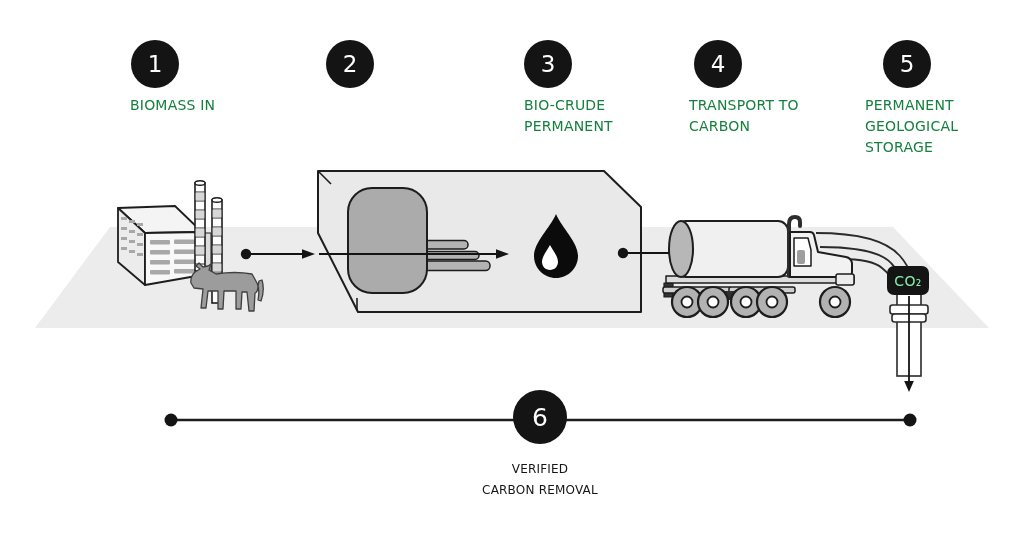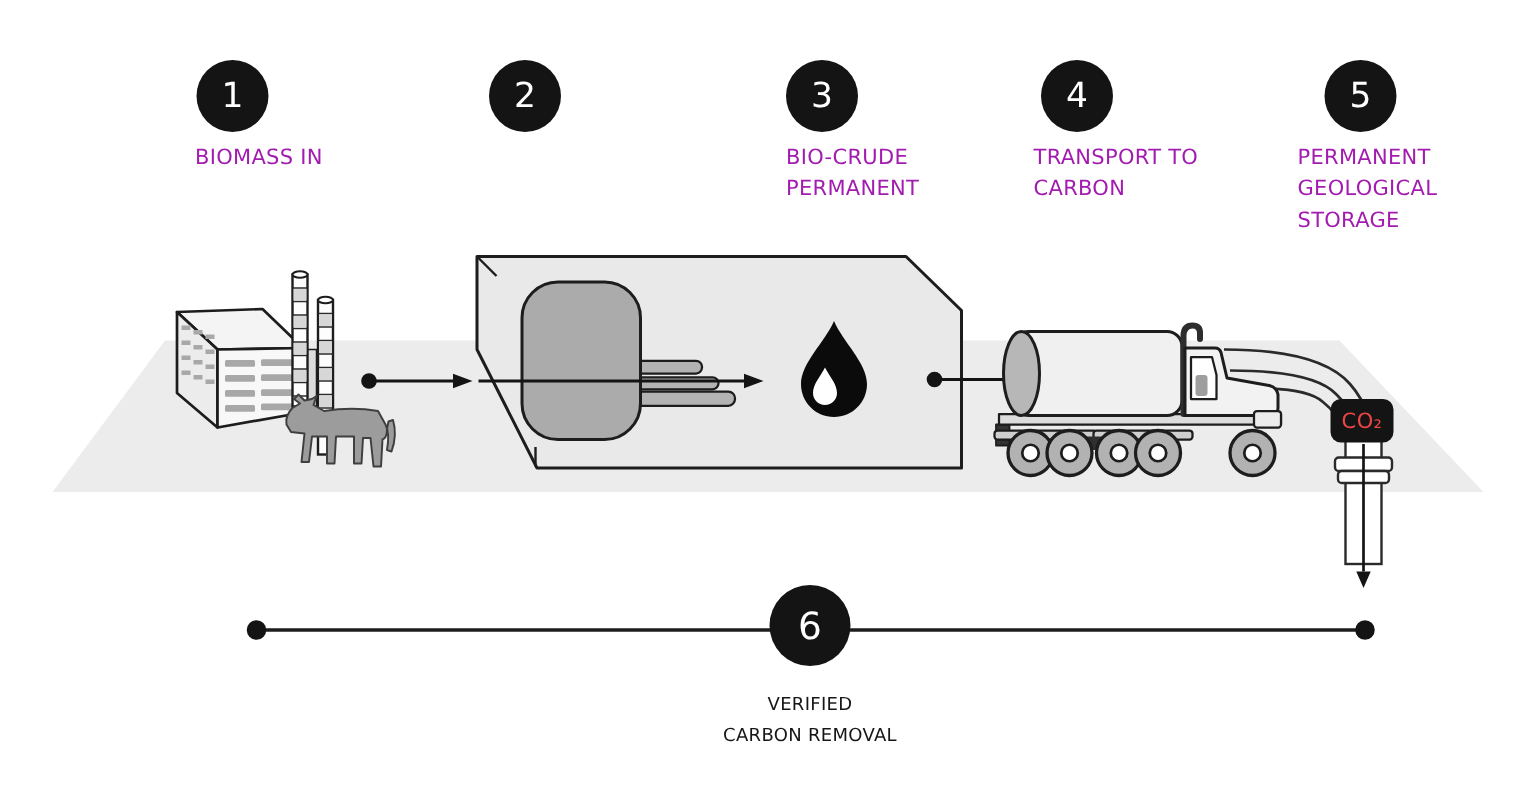--- a/index.html
+++ b/index.html
@@ -2,29 +2,29 @@
 <html><head>
 <meta charset="utf-8">
 <style>
   html,body{margin:0;padding:0;background:#ffffff;}
   .stage{position:relative;width:1024px;height:533px;background:#ffffff;overflow:hidden;
          font-family:"DejaVu Sans","Liberation Sans",sans-serif;}
   .illustration{position:absolute;left:0;top:0;}
   .step-circle{position:absolute;width:48px;height:48px;border-radius:50%;background:#141414;
                color:#ffffff;display:flex;align-items:center;justify-content:center;
                font-size:23px;line-height:1;}
-  .step-label{position:absolute;font-size:14px;line-height:21px;letter-spacing:.2px;color:#a21caf;
+  .step-label{position:absolute;font-size:14px;line-height:21px;letter-spacing:.2px;color:#15803d;
               white-space:pre-line;width:175px;}
   .big-circle{position:absolute;left:513px;top:390px;width:54px;height:54px;border-radius:50%;
               background:#141414;color:#fff;display:flex;align-items:center;justify-content:center;
               font-size:25px;line-height:1;}
   .bottom-label{position:absolute;left:390px;top:459px;width:300px;text-align:center;
                 font-size:12px;line-height:21px;letter-spacing:.2px;color:#161616;white-space:pre-line;}
   .co2-chip{position:absolute;left:887px;top:266px;width:42px;height:29px;background:#141414;
-            border-radius:7px;color:#ef4444;display:flex;align-items:center;justify-content:center;
+            border-radius:7px;color:#86efac;display:flex;align-items:center;justify-content:center;
             font-size:14px;letter-spacing:.3px;}
 </style>
 </head>
 <body>
 
 <div class="stage">
 
   <svg class="illustration" width="1024" height="533" viewBox="0 0 1024 533">
 
     <g>

